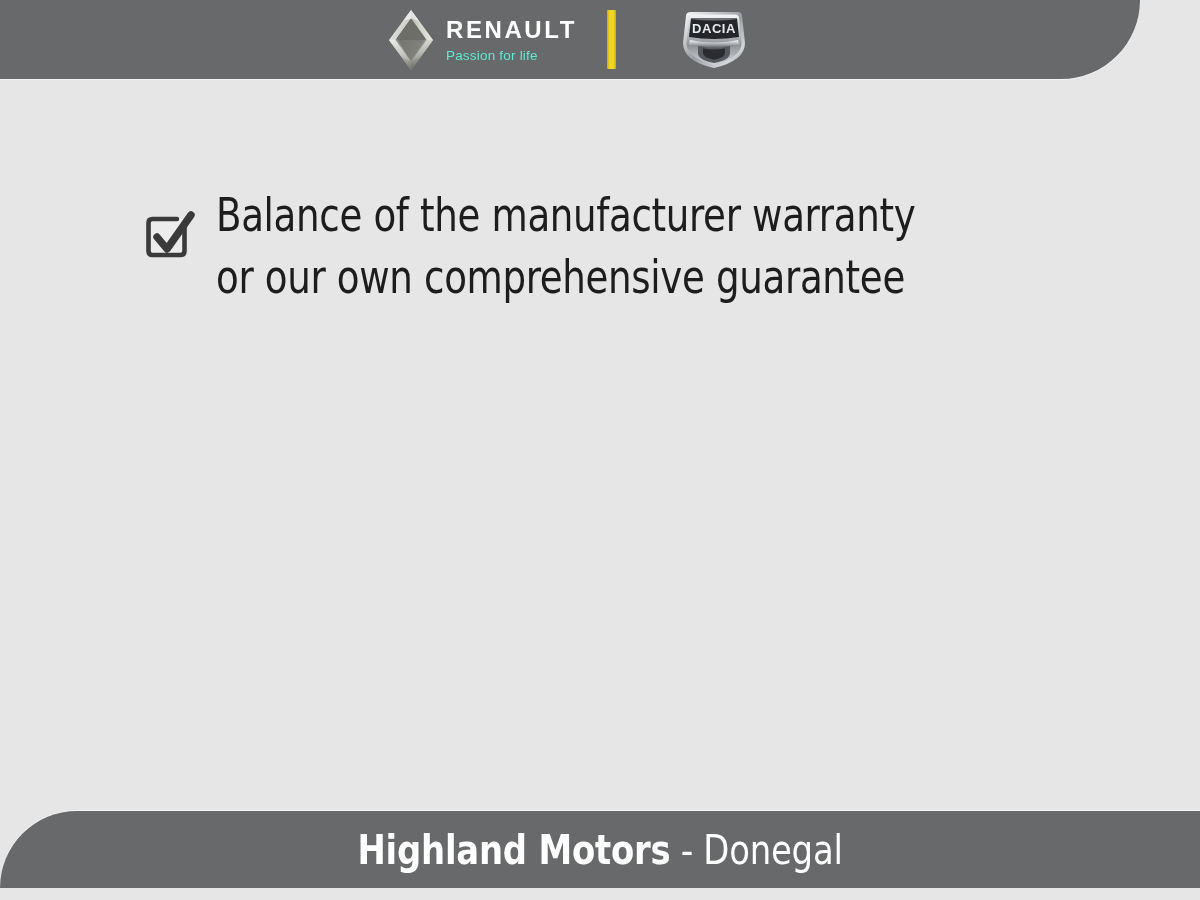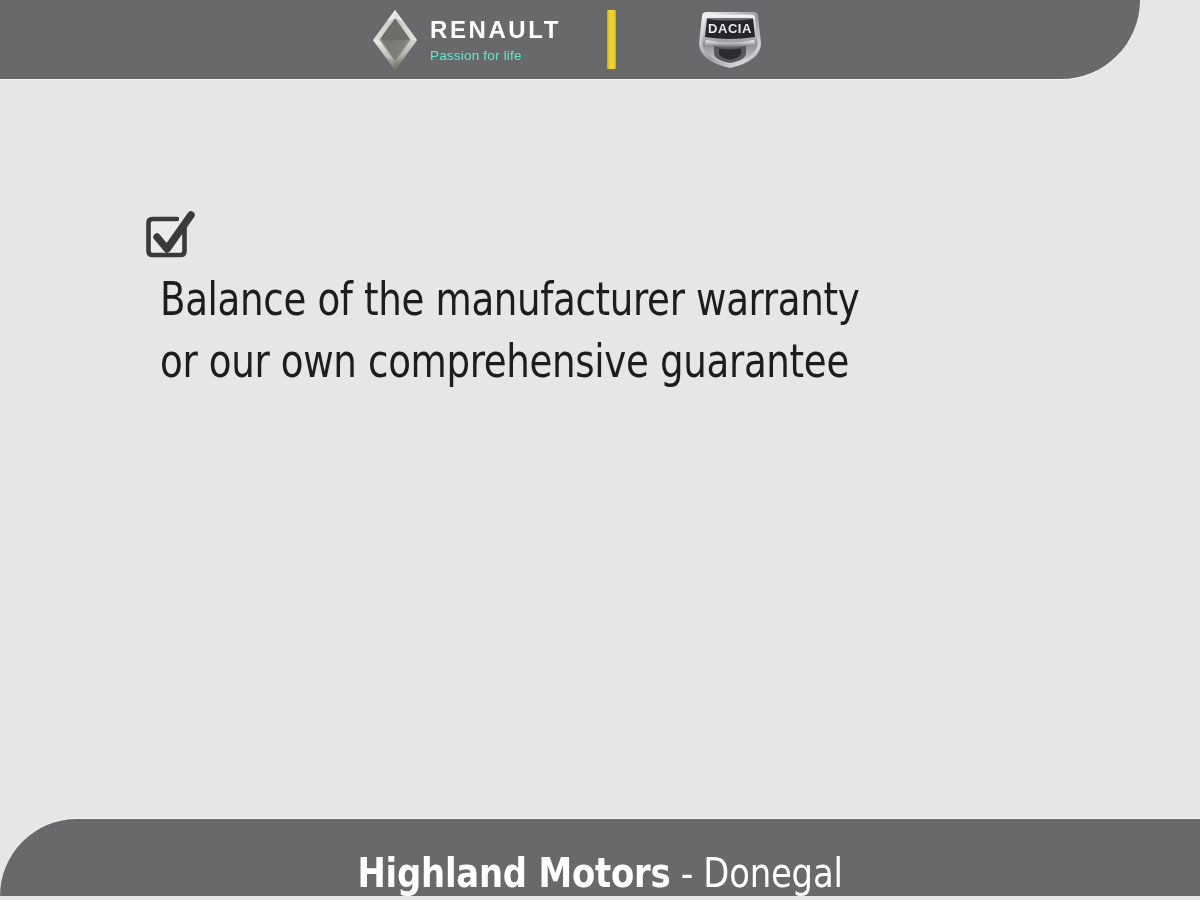--- a/index.html
+++ b/index.html
@@ -30,21 +30,21 @@
   }
   .header-inner {
     position: absolute;
     top: 0;
     left: 0;
     width: 100%;
     height: 100%;
     display: flex;
     align-items: center;
     justify-content: center;
-    gap: 16px;
+    gap: 0px;
   }
 
   
   .renault-block {
     display: flex;
     align-items: center;
     gap: 12px;
   }
   .renault-diamond {
     width: 46px;
@@ -99,21 +99,21 @@
     width: 1200px;
     height: 743px;
     padding: 104px 0 0 0;
   }
   .check-row {
     display: flex;
     align-items: flex-start;
     padding-left: 144px;
     margin-bottom: 22px;
   }
-  .check-row.two-line { margin-bottom: 24px; flex-direction: column; }
+  .check-row.two-line { margin-bottom: 24px; }
 
   .checkbox-icon {
     width: 56px;
     height: 58px;
     flex: 0 0 56px;
     margin-top: 12px;
   }
   .check-row.two-line .checkbox-icon { margin-top: 22px; }
 
   .check-label {
@@ -126,28 +126,28 @@
     letter-spacing: -0.4px;
     white-space: pre-line;
     transform: scaleX(0.88);
     transform-origin: left center;
   }
 
   
   .footer-bar {
     position: absolute;
     left: 0;
-    bottom: 4px;
+    bottom: 12px;
     width: 1200px;
     height: 77px;
     background: #68696a;
     border-top-left-radius: 104px;
     box-shadow: 0 -1px 0 rgba(255,255,255,0.5);
     display: flex;
-    align-items: flex-end;
+    align-items: center;
     justify-content: center;
   }
   .footer-text {
     font-size: 40px;
     color: #ffffff;
     letter-spacing: -0.2px;
     white-space: nowrap;
     transform: scaleX(0.94);
   }
   .footer-dealer {

